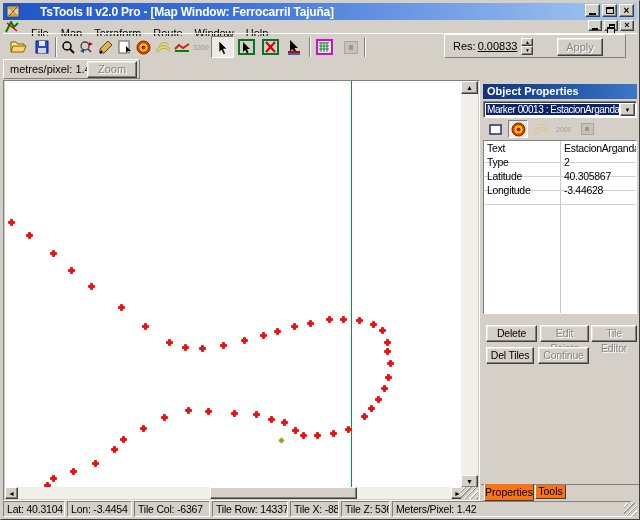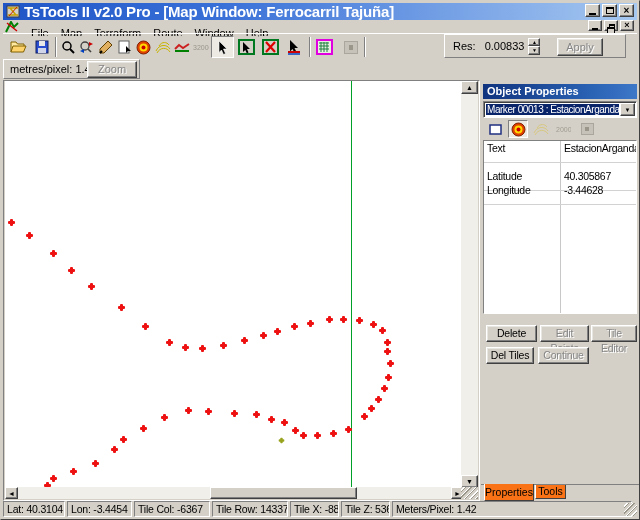--- a/index.html
+++ b/index.html
@@ -4,21 +4,21 @@
 <style>
   * { margin:0; padding:0; box-sizing:border-box; }
   html,body { width:640px; height:520px; overflow:hidden; }
   body { font-family:"Liberation Sans","DejaVu Sans",sans-serif; font-size:11px; background:#d4d0c8; position:relative; }
   .window { position:absolute; inset:0; background:#d4d0c8; border:1px solid #404040; border-top-color:#d4d0c8; border-left-color:#d4d0c8; }
 
   
   .titlebar { position:absolute; left:2px; top:2px; right:2px; height:17px;
     background:linear-gradient(90deg,#1f55c6 0%,#3a71d8 35%,#a6c8f0 100%);
     display:flex; align-items:center; padding-left:3px; color:#fff; }
-  .title-text { font-weight:bold; font-size:15px; margin-left:4px; white-space:nowrap; letter-spacing:-0.2px;text-align:center; }
+  .title-text { font-weight:bold; font-size:12px; margin-left:20px; white-space:nowrap; letter-spacing:-0.2px;text-align:center; }
   .winbtns { position:absolute; right:3px; top:1px; display:flex; gap:2px; }
   .wbtn { width:15px; height:13px; background:#d4d0c8; border:1px solid; border-color:#fff #404040 #404040 #fff; box-shadow:inset -1px -1px 0 #808080;
     display:flex; align-items:center; justify-content:center; color:#000; font-size:9px; line-height:9px; }
   .g-min { width:7px; height:2px; background:#000; margin-top:7px; }
   .g-max { width:8px; height:7px; border:1px solid #000; border-top-width:2px; }
   .g-rest { width:6px; height:5px; border:1px solid #000; border-top-width:2px; position:relative; margin-top:2px; margin-left:2px; }
   .g-rest:before { content:""; position:absolute; left:-3px; top:1px; width:6px; height:5px; border:1px solid #000; border-top-width:2px; background:#d4d0c8; }
   .g-x { font-weight:bold; font-size:10px; margin-top:-1px; }
 
   
@@ -30,21 +30,21 @@
   .mdi-btns .g-min { margin-top:6px; width:6px; }
   .mdi-btns .g-x { font-size:9px; }
 
   
   .toolbar { position:absolute; left:2px; top:32px; right:2px; height:26px; border-top:1px solid #fff; }
   .tb { position:absolute; top:2px; width:23px; height:22px; display:flex; align-items:center; justify-content:center; background:#d4d0c8; border:1px solid transparent; }
   .tb.pressed { border-color:#808080 #fff #fff #808080; background:#eceae3; }
   .tsep { position:absolute; top:3px; width:2px; height:20px; border-left:1px solid #808080; border-right:1px solid #fff; }
   .res-group { position:absolute; left:441px; top:0px; width:182px; height:24px; border:1px solid; border-color:#fff #808080 #808080 #fff; display:flex; align-items:center; }
   .res-label { margin-left:8px; }
-  .res-value { margin-left:9px; }
+  .res-value { margin-left:2px;text-decoration:underline; }
   .spinner { width:12px; height:17px; margin-left:4px; display:flex; flex-direction:column; }
   .spin-btn { flex:1; background:#d4d0c8; border:1px solid; border-color:#fff #404040 #404040 #fff; box-shadow:inset -1px -1px 0 #808080; font-size:5px; line-height:5px; text-align:center; color:#000; padding-top:1px; }
   .btn { background:#d4d0c8; border:1px solid; border-color:#fff #404040 #404040 #fff; box-shadow:inset -1px -1px 0 #808080, inset 1px 1px 0 #e8e6e0;
     font-family:"Liberation Sans",sans-serif; font-size:11px; color:#000; text-align:center; }
   .btn.disabled { color:#868686; text-shadow:1px 1px 0 #fff; }
   .apply-btn { position:absolute; left:553px; top:3px; width:46px; height:18px; line-height:16px; }
   .res-group .apply-btn { left:112px; }
   .toolbar2 { position:absolute; left:2px; top:58px; right:2px; height:20px; }
   .zoom-band { position:absolute; left:0; top:0; width:137px; height:20px; border:1px solid; border-color:#fff #808080 #808080 #fff; display:flex; align-items:center; }
   .scale-label { margin-left:6px; white-space:nowrap; }
@@ -372,20 +372,24 @@
           <rect x="4" y="4" width="4" height="4" fill="#9a968a"></rect>
         </svg>
       </span>
     </div>
     <div class="prop-grid">
       <div class="grid-divider"></div>
       <div class="grow" style="top:0">
         <span class="k">Text</span>
         <span class="v">EstacionArganda</span>
       </div>
+      <div class="grow" style="top:14px">
+        <span class="k">Type</span>
+        <span class="v">2</span>
+      </div>
       <div class="grow" style="top:28px">
         <span class="k">Latitude</span>
         <span class="v">40.305867</span>
       </div>
       <div class="grow" style="top:42px">
         <span class="k">Longitude</span>
         <span class="v">-3.44628</span>
       </div>
     </div>
     <span class="btn panel-btn" style="left:5px;top:245px;width:51px">Delete</span>

